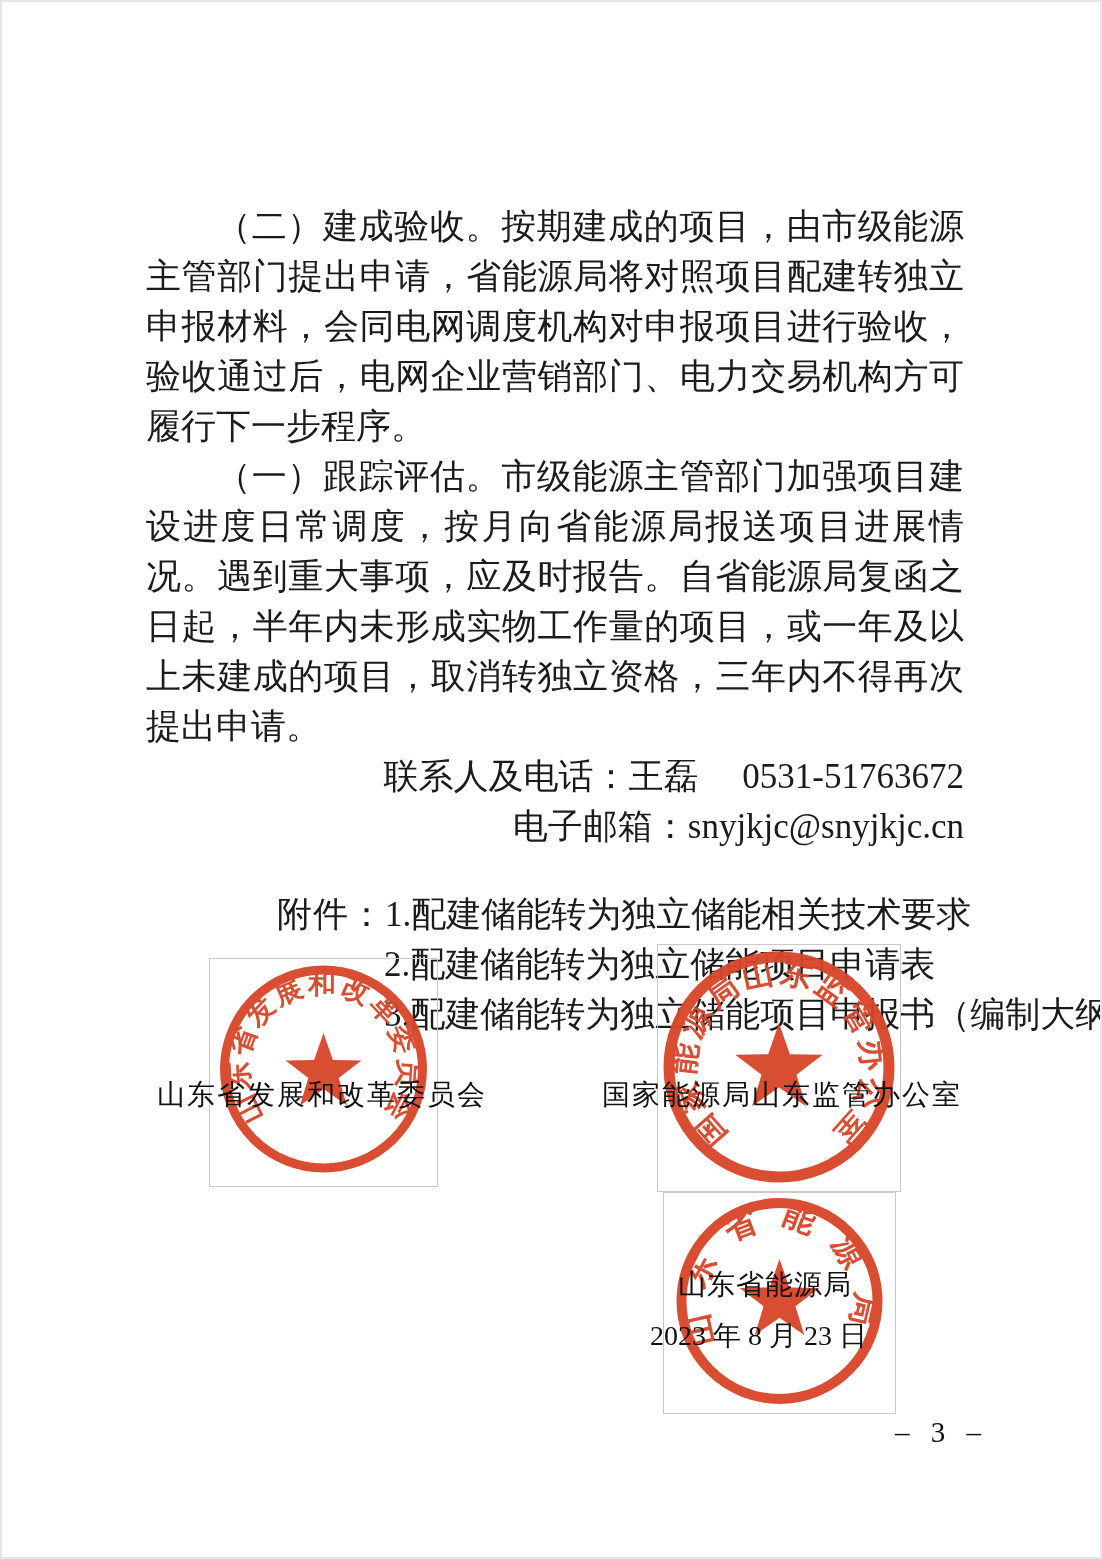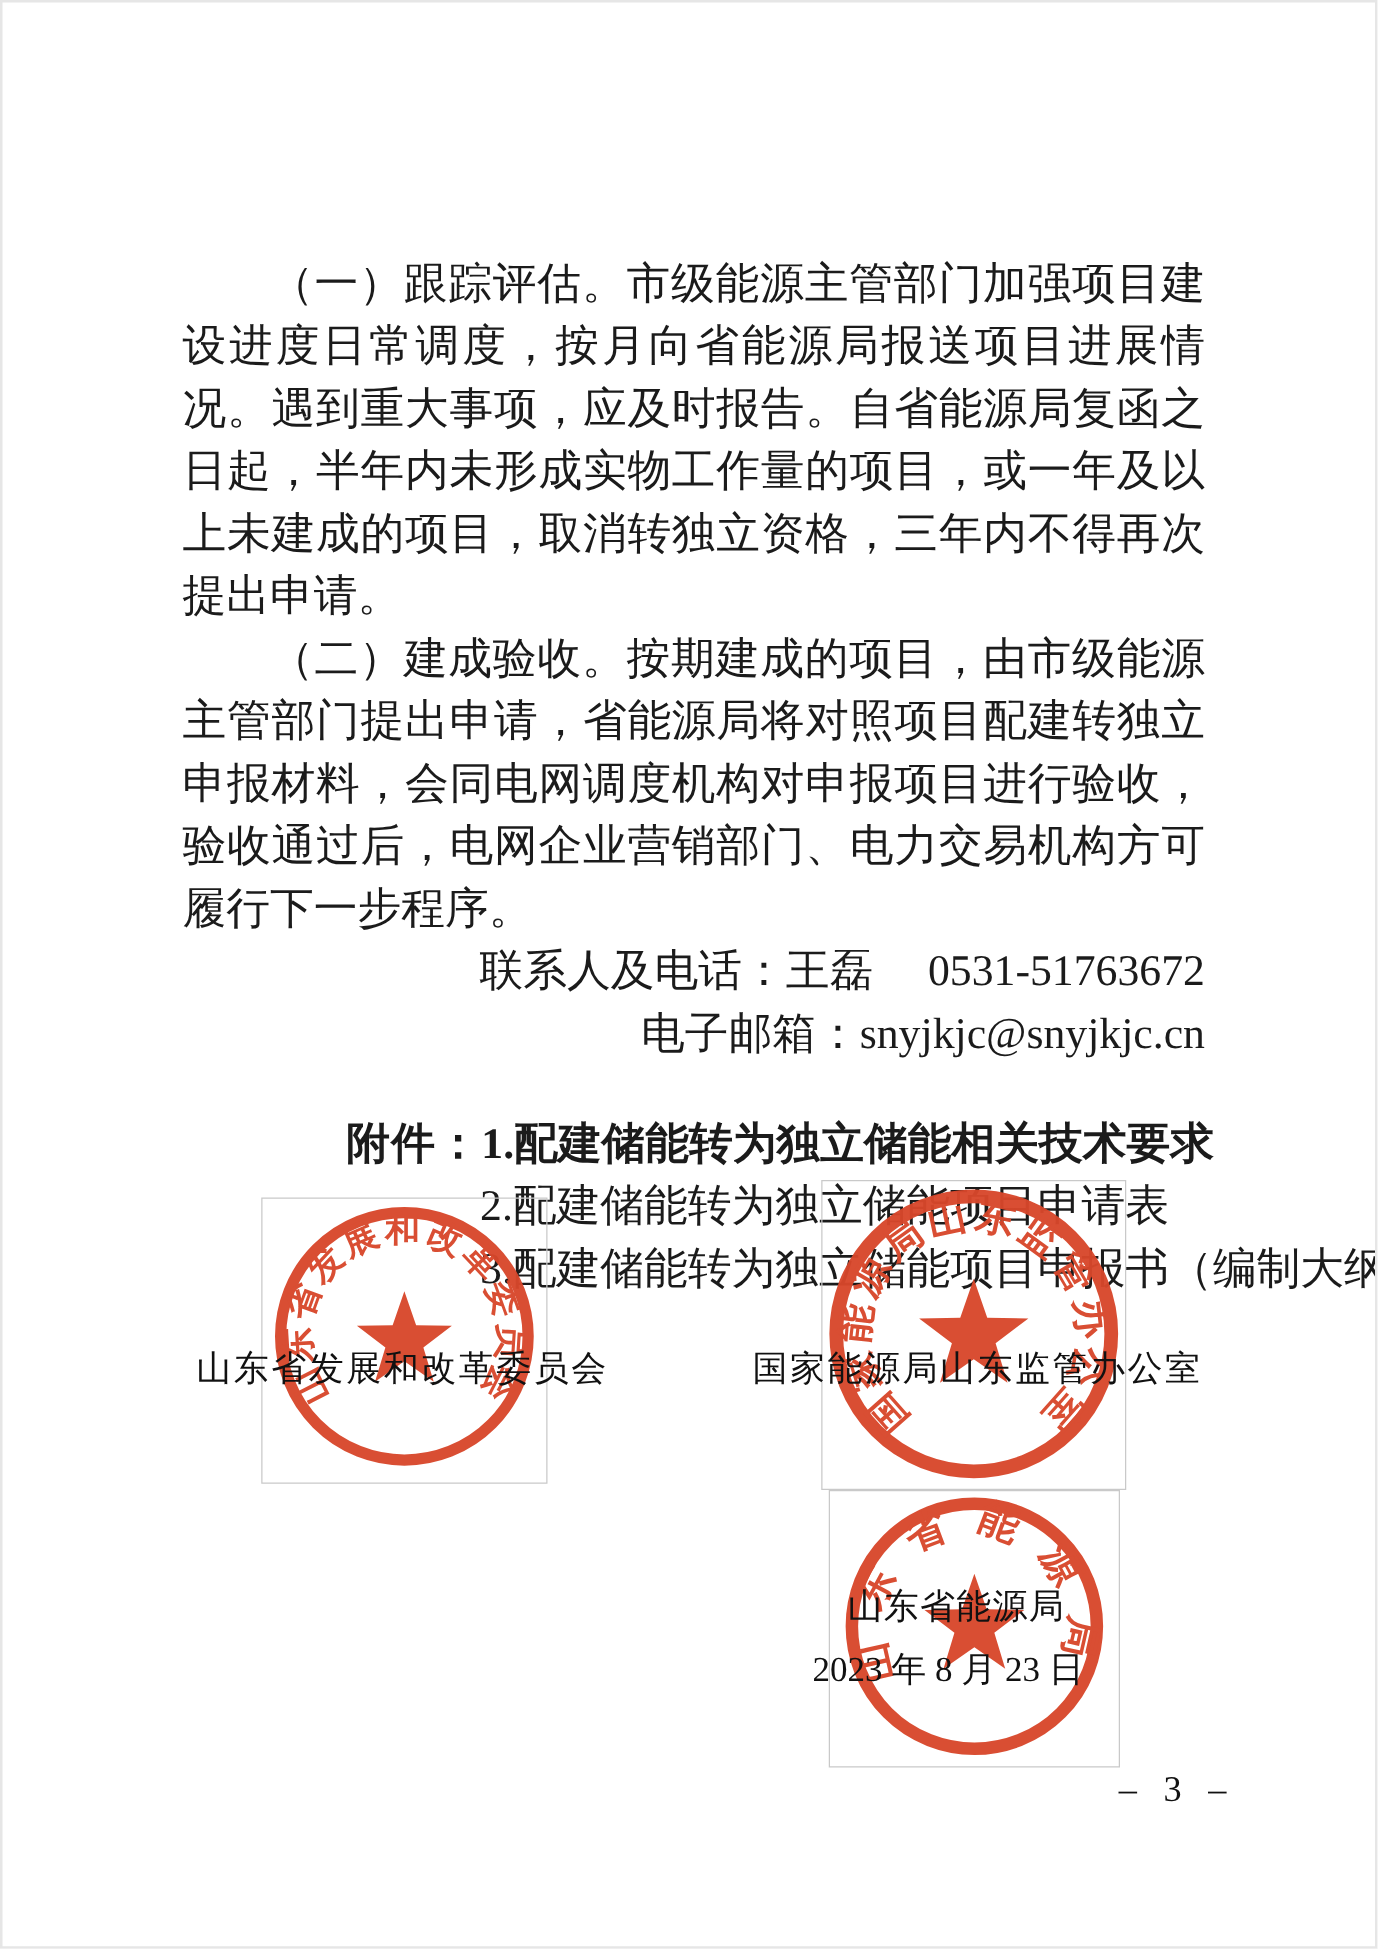--- a/index.html
+++ b/index.html
@@ -21,21 +21,21 @@
   
   .body-text{
     position:absolute;
     left:144px;top:200px;width:818px;
     font-size:35px;line-height:50px;
     text-align:justify;
   }
   .body-text p{margin:0;text-indent:2em;}
   .plain-line{margin:0;text-indent:58px;text-align:right;white-space:pre-wrap;}
   .attachments{margin-top:38px;}
-  .att-first{margin:0;padding-left:61px;text-indent:0;text-align:left;white-space:nowrap;font-weight:bold;}
+  .att-first{margin:0;padding-left:61px;text-indent:0;text-align:left;white-space:nowrap;}
   .att-cont{margin:0;padding-left:168px;text-indent:0;text-align:left;white-space:nowrap;}
   .att-label{letter-spacing:1px;}
   
   .seal-frame{
     position:absolute;
     border:1px solid #c9c9c9;
     background:transparent;
   }
   .seal-frame svg{display:block;width:100%;height:100%;opacity:.96;}
   .seal-arc-text{
@@ -70,22 +70,22 @@
 
 <svg width="0" height="0" style="position:absolute" aria-hidden="true">
   <defs>
     <polygon id="star" points="0,-40 9.4,-12.9 38,-12.4 15.2,4.9 23.5,32.4 0,16 -23.5,32.4 -15.2,4.9 -38,-12.4 -9.4,-12.9" fill="#d8472b"></polygon>
   </defs>
 </svg>
 
 <div class="page">
 
   <div class="body-text">
+    <p>（二）建成验收。按期建成的项目，由市级能源主管部门提出申请，省能源局将对照项目配建转独立申报材料，会同电网调度机构对申报项目进行验收，验收通过后，电网企业营销部门、电力交易机构方可履行下一步程序。</p>
     <p>（一）跟踪评估。市级能源主管部门加强项目建设进度日常调度，按月向省能源局报送项目进展情况。遇到重大事项，应及时报告。自省能源局复函之日起，半年内未形成实物工作量的项目，或一年及以上未建成的项目，取消转独立资格，三年内不得再次提出申请。</p>
-    <p>（二）建成验收。按期建成的项目，由市级能源主管部门提出申请，省能源局将对照项目配建转独立申报材料，会同电网调度机构对申报项目进行验收，验收通过后，电网企业营销部门、电力交易机构方可履行下一步程序。</p>
     <p class="plain-line">联系人及电话：王磊　 0531-51763672</p>
     <p class="plain-line">电子邮箱：snyjkjc@snyjkjc.cn</p>
 
     <div class="attachments">
       <p class="att-first">
         <span class="att-label">附件：</span><span>1.配建储能转为独立储能相关技术要求</span>
       </p>
       <p class="att-cont">2.配建储能转为独立储能项目申请表</p>
       <p class="att-cont">3.配建储能转为独立储能项目申报书（编制大纲）</p>
     </div>

